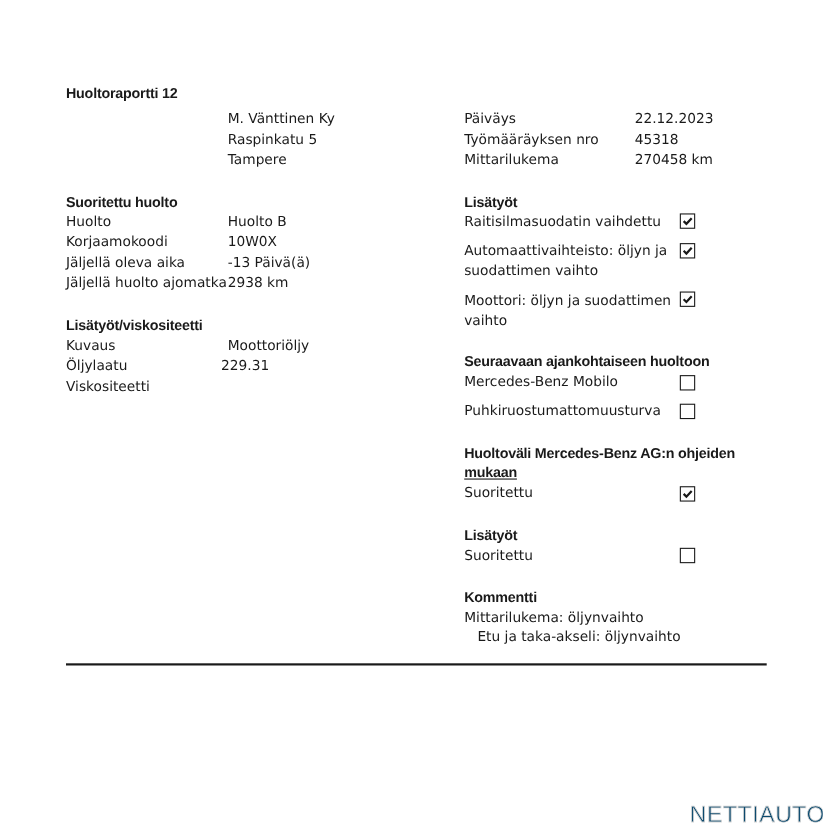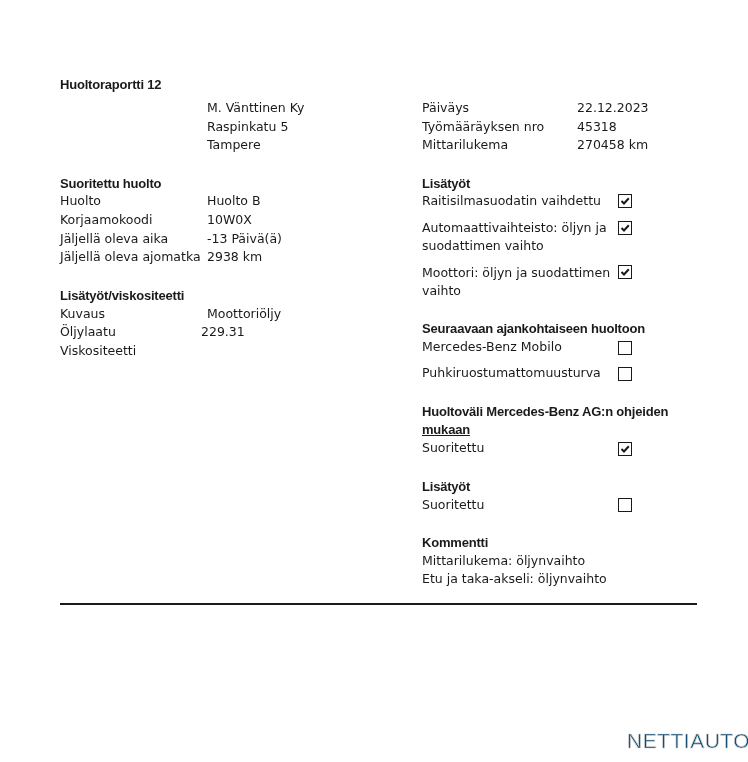--- a/index.html
+++ b/index.html
@@ -30,21 +30,21 @@
 <div class="abs txt" style="left:422px;top:136px;">Mittarilukema</div>
 <div class="abs txt" style="left:577px;top:136px;">270458 km</div>
 
 <div class="abs bold" style="left:60px;top:175px;">Suoritettu huolto</div>
 <div class="abs txt" style="left:60px;top:192px;">Huolto</div>
 <div class="abs txt" style="left:207px;top:192px;">Huolto B</div>
 <div class="abs txt" style="left:60px;top:211px;">Korjaamokoodi</div>
 <div class="abs txt" style="left:207px;top:211px;">10W0X</div>
 <div class="abs txt" style="left:60px;top:230px;">Jäljellä oleva aika</div>
 <div class="abs txt" style="left:207px;top:230px;">-13 Päivä(ä)</div>
-<div class="abs txt" style="left:60px;top:248px;">Jäljellä oleva ajomatka</div>
+<div class="abs txt" style="left:60px;top:248px;">Jäljellä huolto ajomatka</div>
 <div class="abs txt" style="left:207px;top:248px;">2938 km</div>
 
 <div class="abs bold" style="left:60px;top:287px;">Lisätyöt/viskositeetti</div>
 <div class="abs txt" style="left:60px;top:305px;">Kuvaus</div>
 <div class="abs txt" style="left:207px;top:305px;">Moottoriöljy</div>
 <div class="abs txt" style="left:60px;top:323px;">Öljylaatu</div>
 <div class="abs txt" style="left:201px;top:323px;">229.31</div>
 <div class="abs txt" style="left:60px;top:342px;">Viskositeetti</div>
 
 <div class="abs bold" style="left:422px;top:175px;">Lisätyöt</div>
@@ -85,17 +85,17 @@
       <path d="M1.5 5 L4 7.5 L8.8 2.3" stroke="#1a1a1a" stroke-width="2" fill="none"></path>
     </svg>
   </div>
 
 <div class="abs bold" style="left:422px;top:478px;">Lisätyöt</div>
 <div class="abs txt" style="left:422px;top:496px;">Suoritettu</div>
 <div class="cb" style="left:618px;top:498px;"></div>
 
 <div class="abs bold" style="left:422px;top:534px;">Kommentti</div>
 <div class="abs txt" style="left:422px;top:552px;">Mittarilukema: öljynvaihto</div>
-<div class="abs txt" style="left:422px;top:570px;">Etu ja taka-akseli: öljynvaihto</div>
+<div class="abs txt" style="left:434px;top:570px;">Etu ja taka-akseli: öljynvaihto</div>
 
 <div class="rule"></div>
 
 <div class="wm">NETTIAUTO</div>
 
 </body></html>

